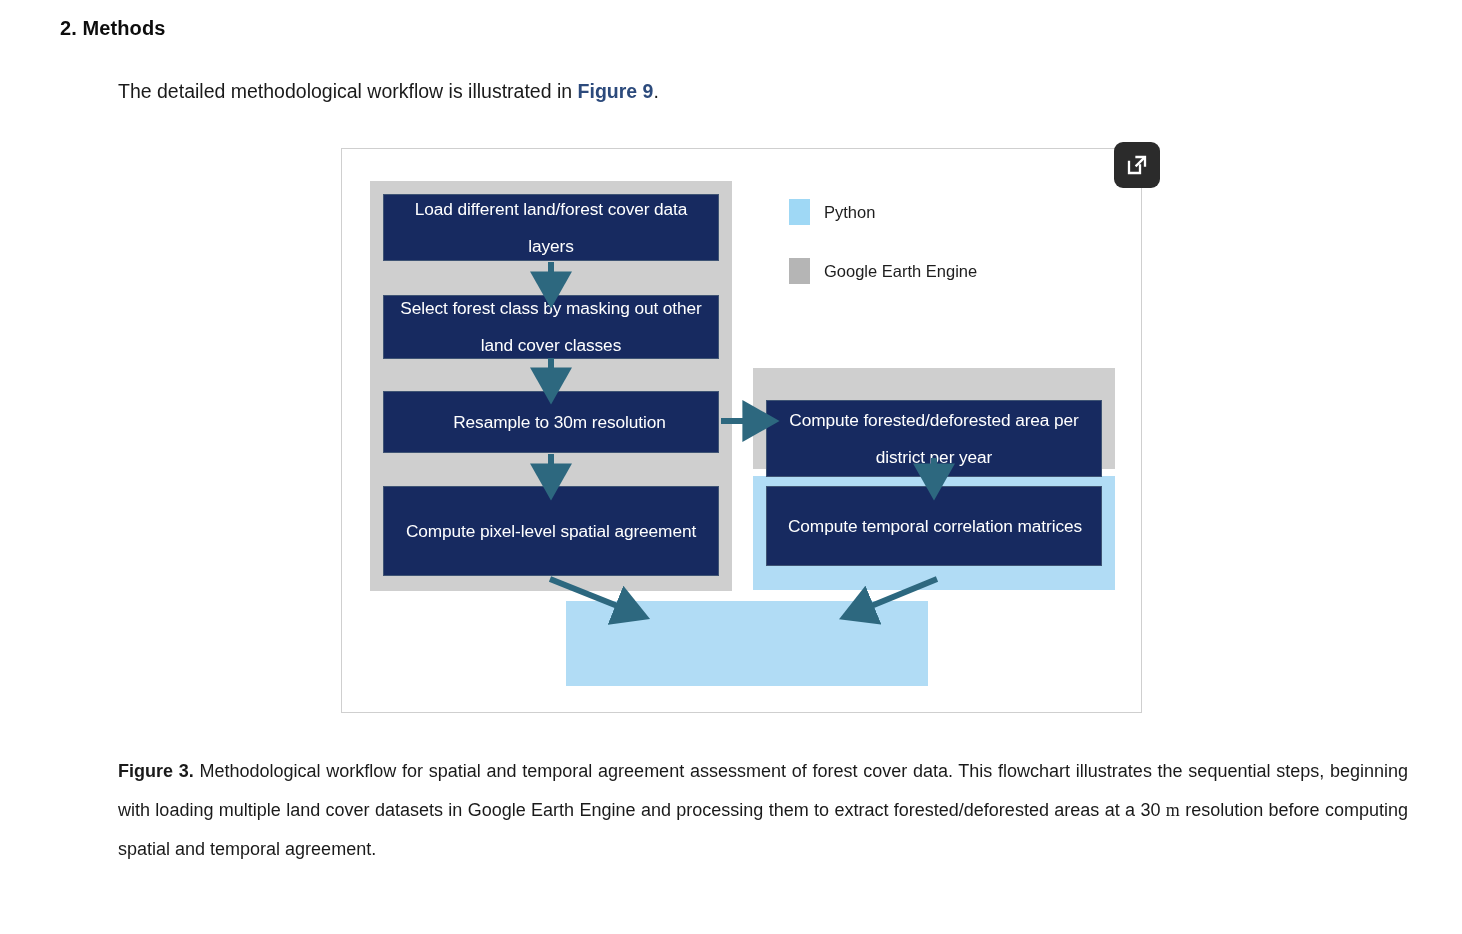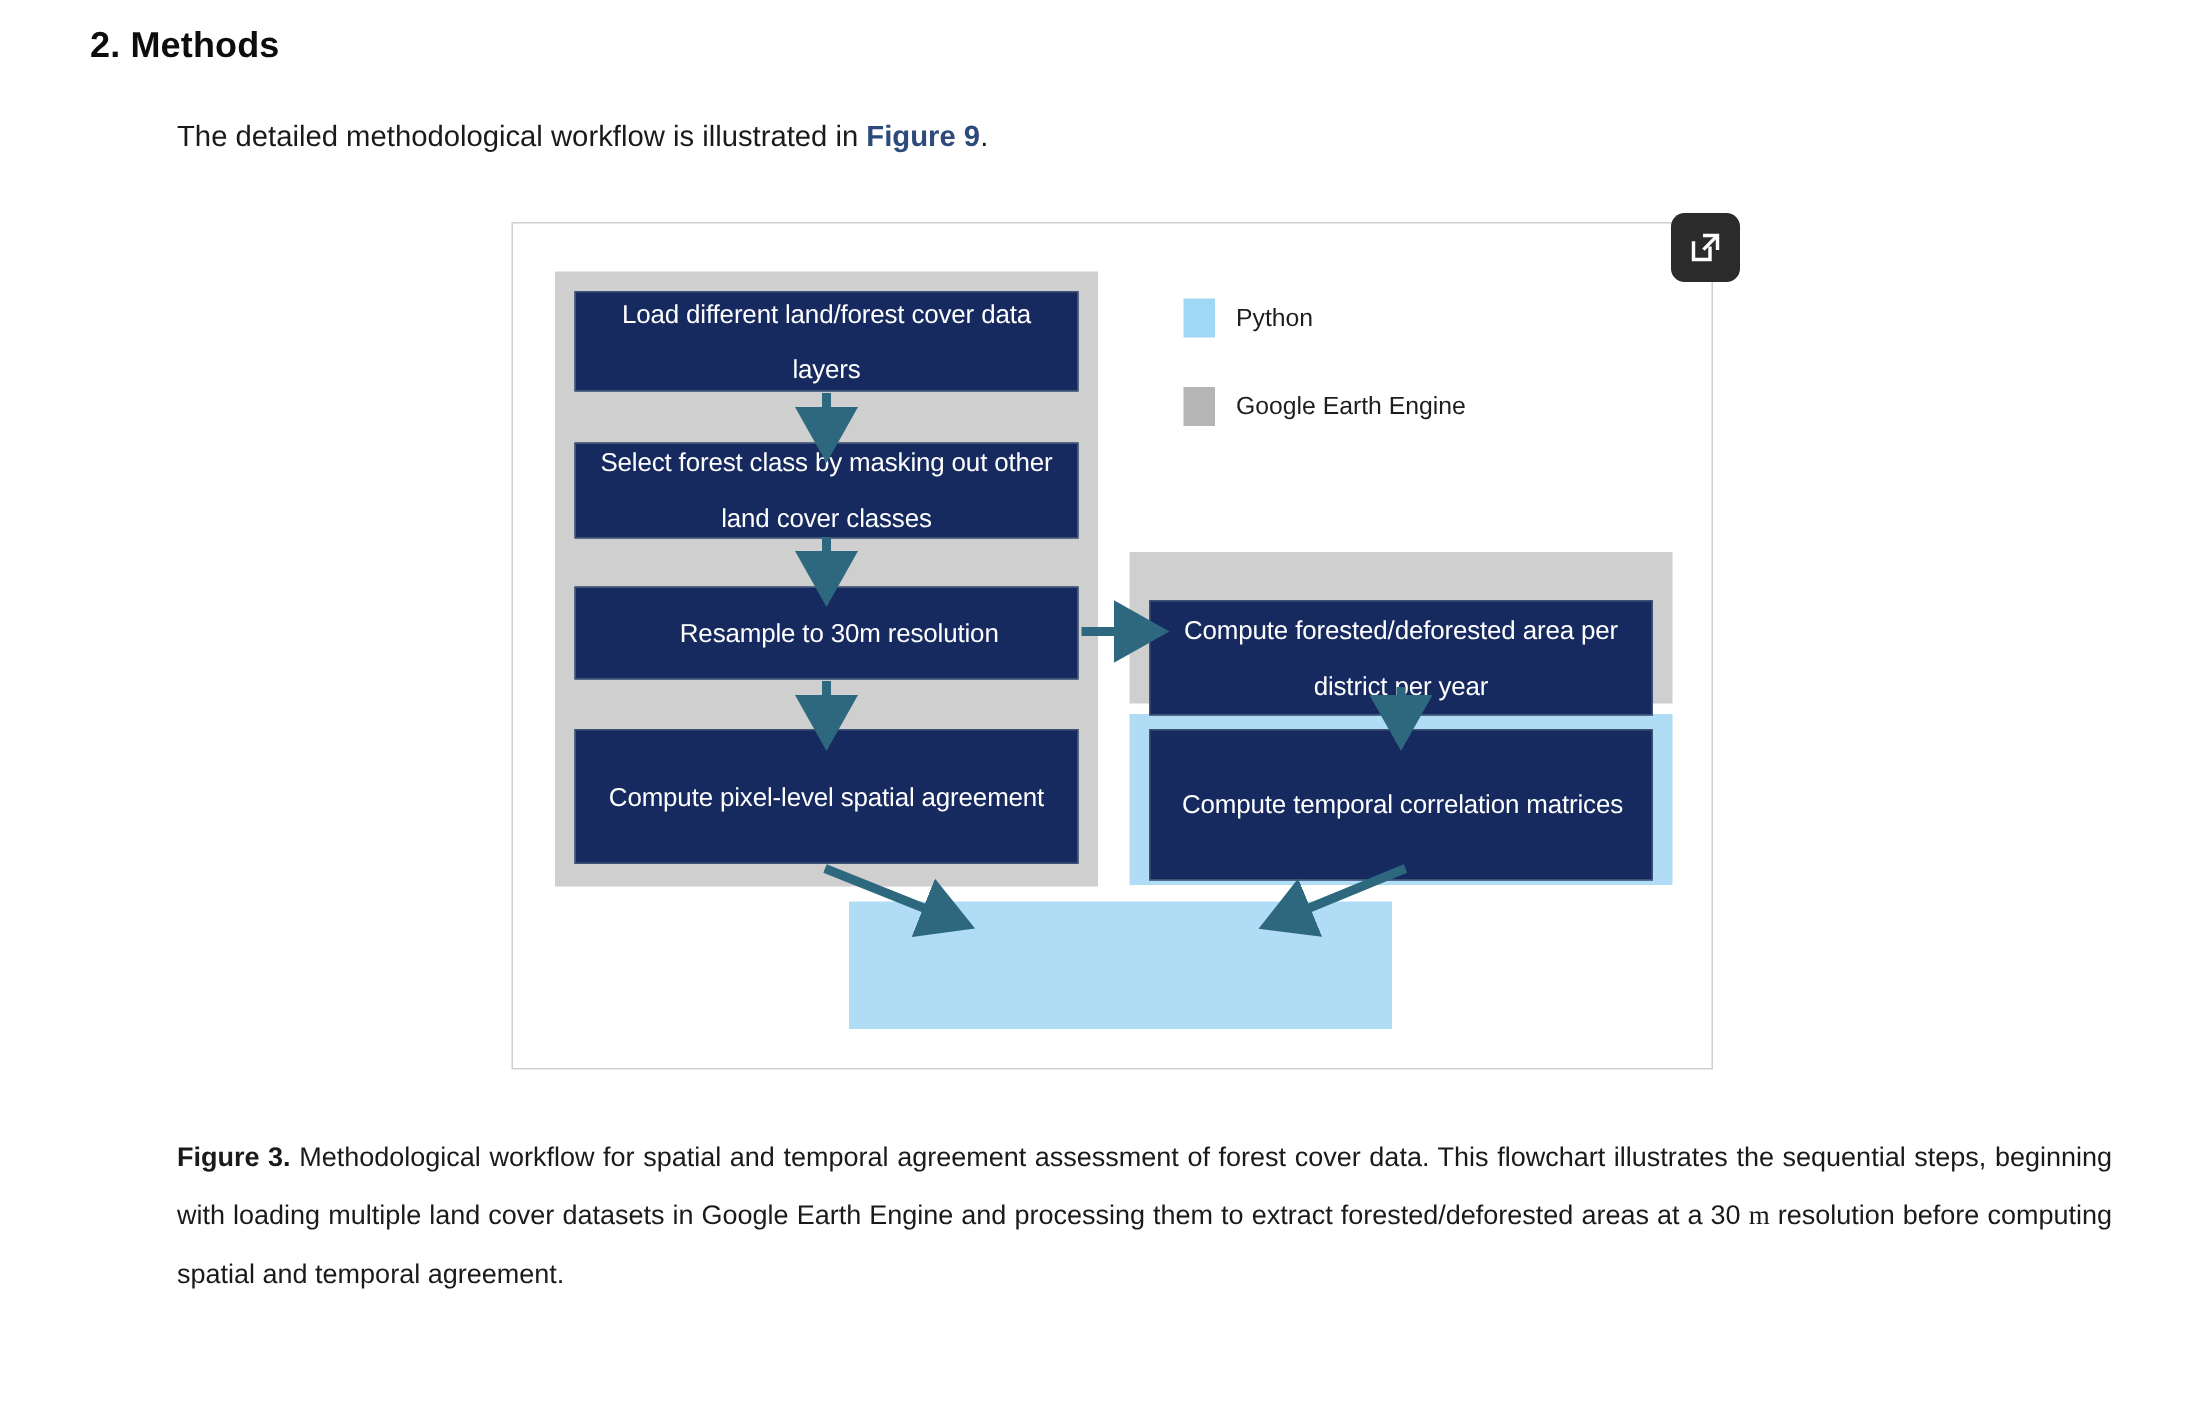--- a/index.html
+++ b/index.html
@@ -14,21 +14,21 @@
     color: #1a1a1a;
     position: relative;
     overflow: hidden;
   }
 
   
   .section-heading {
     position: absolute;
     left: 60px;
     top: 17px;
-    font-size: 24px;
+    font-size: 20px;
     font-weight: bold;
     letter-spacing: 0.1px;
     color: #0d0d0d;
   }
 
   
   .intro-par {
     position: absolute;
     left: 118px;
     top: 77px;
@@ -178,21 +178,21 @@
     <div class="node" style="left:41px; top:45px; width:336px; height:67px;">Load different land/forest cover data layers</div>
 
     <div class="node" style="left:41px; top:146px; width:336px; height:64px;">Select forest class by masking out other land cover classes</div>
 
     <div class="node" style="left:41px; top:242px; width:336px; height:62px;padding-left:27px;">Resample to 30m resolution</div>
 
     <div class="node" style="left:41px; top:337px; width:336px; height:90px;">Compute pixel-level spatial agreement</div>
 
     <div class="node" style="left:424px; top:231px; width:336px; height:77px;margin-top:20px;">Compute forested/deforested area per district per year</div>
 
-    <div class="node" style="left:424px; top:337px; width:336px; height:101px;padding-left:12px;">Compute temporal correlation matrices</div>
+    <div class="node" style="left:424px; top:337px; width:336px; height:80px;padding-left:12px;">Compute temporal correlation matrices</div>
 
 
     <div class="legend" style="left:447px; top:50px;">
       <div class="legend-row">
         <div class="legend-swatch" style="background:#9fd8f5;"></div>
         <div class="legend-label">Python</div>
       </div>
       <div class="legend-row">
         <div class="legend-swatch" style="background:#b5b5b5;"></div>
         <div class="legend-label">Google Earth Engine</div>

